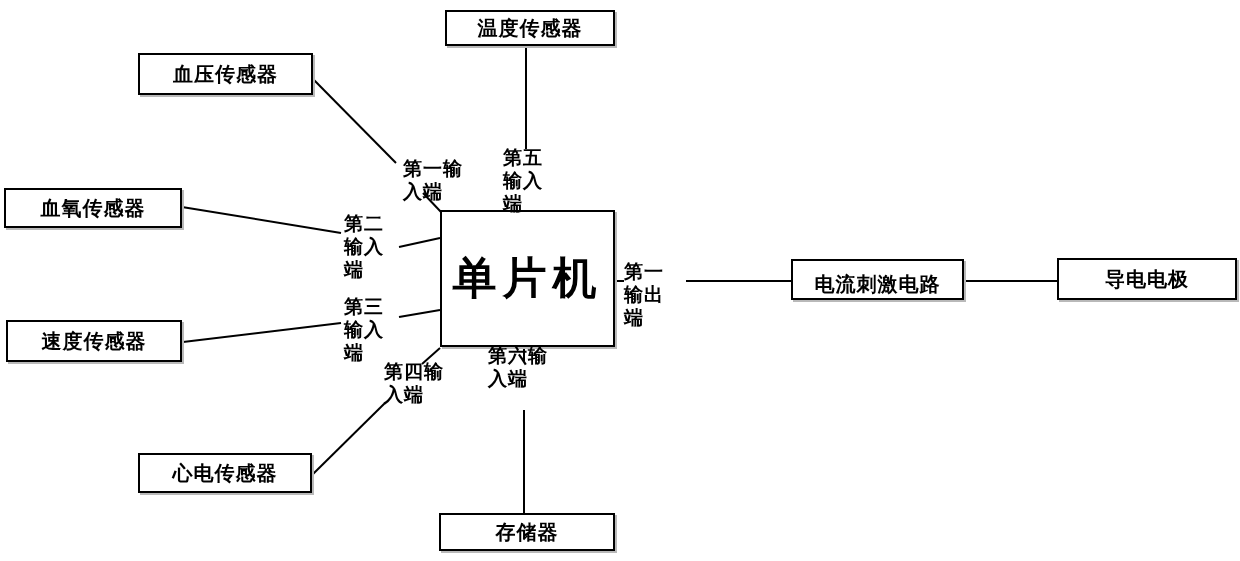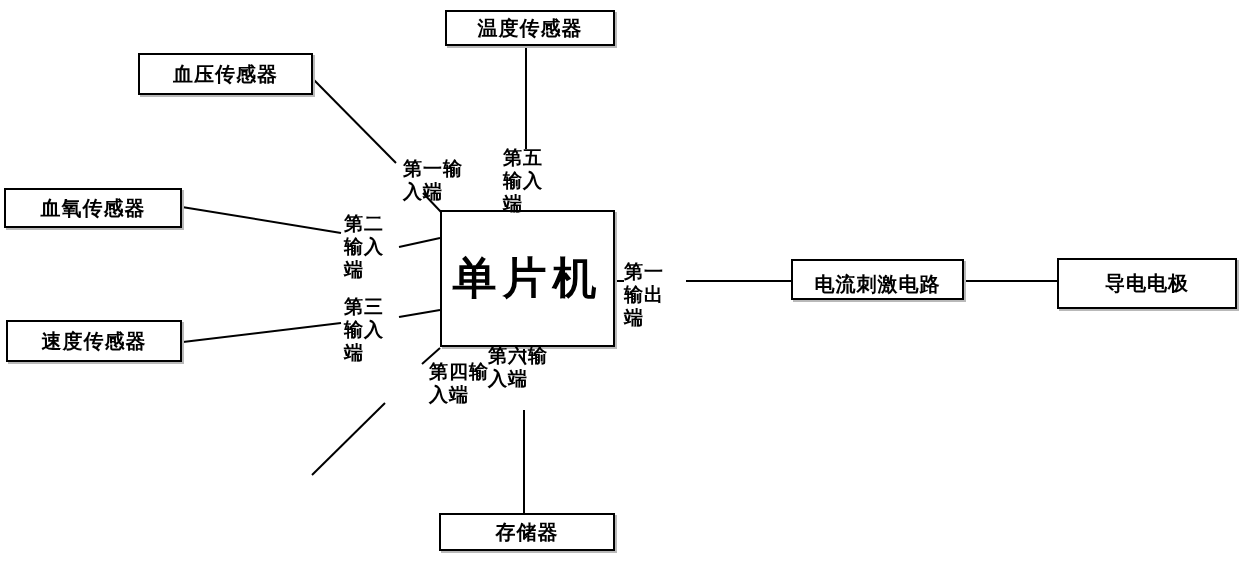--- a/index.html
+++ b/index.html
@@ -89,55 +89,58 @@
   </div>
 
   <div class="box" style="left:6px;   top:320px; width:176px; height:42px;">
     <span>速度传感器</span>
   </div>
 
   <div class="box" style="left:4px;   top:188px; width:178px; height:40px;">
     <span>血氧传感器</span>
   </div>
 
+  <div class="box" style="left:138px; top:453px; width:174px; height:40px;">
+    <span>心电传感器</span>
+  </div>
 
   <div class="box" style="left:439px; top:513px; width:176px; height:38px;">
     <span>存储器</span>
   </div>
 
   <div class="box mcu" style="left:440px; top:210px; width:175px; height:137px;">
     <div>单片机</div>
   </div>
 
   <div class="box" style="left:791px; top:259px; width:173px; height:41px;align-items:flex-end;">
     <span>电流刺激电路</span>
   </div>
 
-  <div class="box" style="left:1057px; top:258px; width:180px; height:51px;">
+  <div class="box" style="left:1057px; top:258px; width:180px; height:42px;">
     <span>导电电极</span>
   </div>
 
   <div class="port" style="left:403px; top:157px;">
     <div>第一输</div>
     <div>入端</div>
   </div>
 
   <div class="port" style="left:344px; top:212px;">
     <div>第二</div>
     <div>输入</div>
     <div>端</div>
   </div>
 
   <div class="port" style="left:344px; top:295px;">
     <div>第三</div>
     <div>输入</div>
     <div>端</div>
   </div>
 
-  <div class="port" style="left:384px; top:360px;margin-left:45px;">
+  <div class="port" style="left:384px; top:360px;">
     <div>第四输</div>
     <div>入端</div>
   </div>
 
   <div class="port" style="left:503px; top:146px;">
     <div>第五</div>
     <div>输入</div>
     <div>端</div>
   </div>
 

